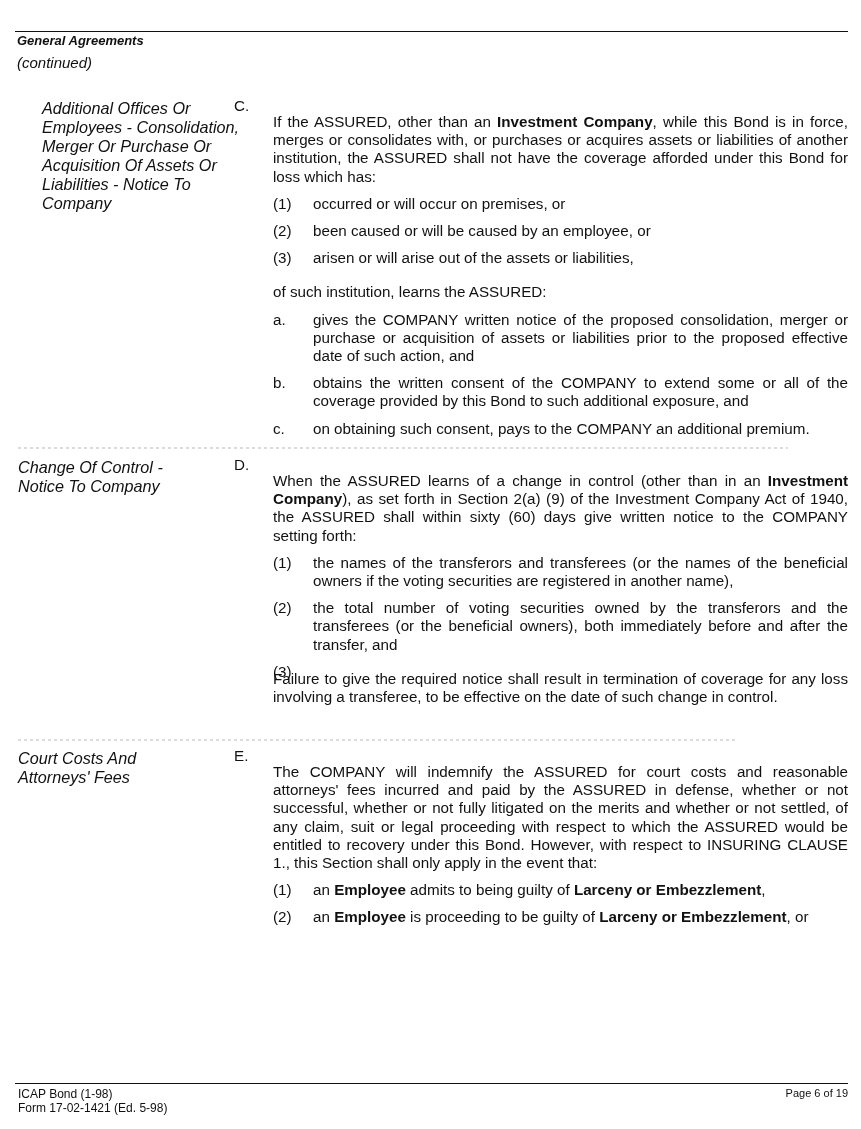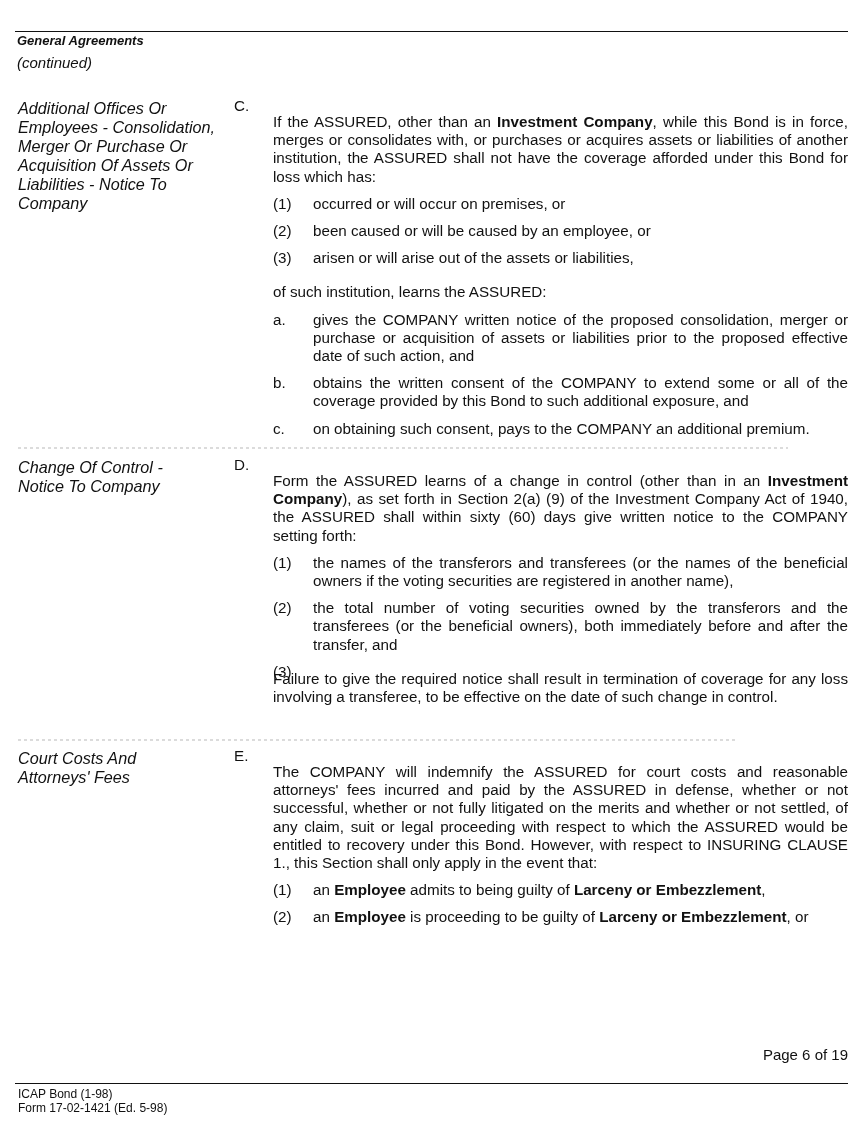--- a/index.html
+++ b/index.html
@@ -17,51 +17,51 @@
   .sec-body { position: absolute; left: 273px; width: 575px; line-height: 18.2px; text-align: justify; }
   .sec-body p { margin: 16px 0 9px 0; }
   .item { position: relative; padding-left: 40px; margin-bottom: 9px; }
   .item .num { position: absolute; left: 0; top: 0; }
   b { font-weight: bold; }
 
   .noise { position: absolute; left: 18px; height: 2px; background: repeating-linear-gradient(90deg, #ccc 0 3px, #fff 3px 6px); opacity: 0.7; }
 
   .bottom-rule { position: absolute; left: 15px; right: 13px; top: 1083px; border-top: 1.5px solid #111; }
   .footer-l { position: absolute; left: 18px; top: 1087px; font-size: 12px; line-height: 14px; }
-  .footer-r { position: absolute; right: 13px; top: 1046px; font-size: 15px; }
+  .footer-r { position: absolute; right: 13px; top: 1087px; font-size: 11px; }
 </style>
 </head>
 <body>
 
 <div class="top-rule"></div>
 <div class="hdr-title">General Agreements</div>
 <div class="hdr-sub">(continued)</div>
 
 <div class="section" style="top:97px;">
-  <div class="sec-label" style="top:2px;">Additional Offices Or Employees - Consolidation, Merger Or Purchase Or Acquisition Of Assets Or Liabilities - Notice To Company</div>
+  <div class="sec-label" style="top:2px;margin-left:24px;">Additional Offices Or Employees - Consolidation, Merger Or Purchase Or Acquisition Of Assets Or Liabilities - Notice To Company</div>
   <div class="sec-letter" style="top:0;">C.</div>
   <div class="sec-body" style="top:0;">
     <p><span>If the ASSURED, other than an </span><b>Investment Company</b><span>, while this Bond is in force, merges or consolidates with, or purchases or acquires assets or liabilities of another institution, the ASSURED shall not have the coverage afforded under this Bond for loss which has:</span></p>
     <div class="item"><span class="num">(1)</span><span>occurred or will occur on premises, or</span></div>
     <div class="item"><span class="num">(2)</span><span>been caused or will be caused by an employee, or</span></div>
     <div class="item"><span class="num">(3)</span><span>arisen or will arise out of the assets or liabilities,</span></div>
     <p>of such institution, learns the ASSURED:</p>
     <div class="item"><span class="num">a.</span><span>gives the COMPANY written notice of the proposed consolidation, merger or purchase or acquisition of assets or liabilities prior to the proposed effective date of such action, and</span></div>
     <div class="item"><span class="num">b.</span><span>obtains the written consent of the COMPANY to extend some or all of the coverage provided by this Bond to such additional exposure, and</span></div>
     <div class="item"><span class="num">c.</span><span>on obtaining such consent, pays to the COMPANY an additional premium.</span></div>
   </div>
 </div>
 
 <div class="noise" style="top:447px; width:770px;"></div>
 
 <div class="section" style="top:456px;">
   <div class="sec-label" style="top:2px; width:175px;">Change Of Control - Notice To Company</div>
   <div class="sec-letter" style="top:0;">D.</div>
   <div class="sec-body" style="top:0;">
-    <p><span>Form the ASSURED learns of a change in control (other than in an </span><b>Investment Company</b><span>), as set forth in Section 2(a) (9) of the Investment Company Act of 1940, the ASSURED shall within sixty (60) days give written notice to the COMPANY setting forth:</span></p>
+    <p><span>When the ASSURED learns of a change in control (other than in an </span><b>Investment Company</b><span>), as set forth in Section 2(a) (9) of the Investment Company Act of 1940, the ASSURED shall within sixty (60) days give written notice to the COMPANY setting forth:</span></p>
     <div class="item"><span class="num">(1)</span><span>the names of the transferors and transferees (or the names of the beneficial owners if the voting securities are registered in another name),</span></div>
     <div class="item"><span class="num">(2)</span><span>the total number of voting securities owned by the transferors and the transferees (or the beneficial owners), both immediately before and after the transfer, and</span></div>
     <div class="item"><span class="num">(3)</span></div>
     <p>Failure to give the required notice shall result in termination of coverage for any loss involving a transferee, to be effective on the date of such change in control.</p>
   </div>
 </div>
 
 <div class="noise" style="top:739px; width:720px;"></div>
 
 <div class="section" style="top:747px;">

